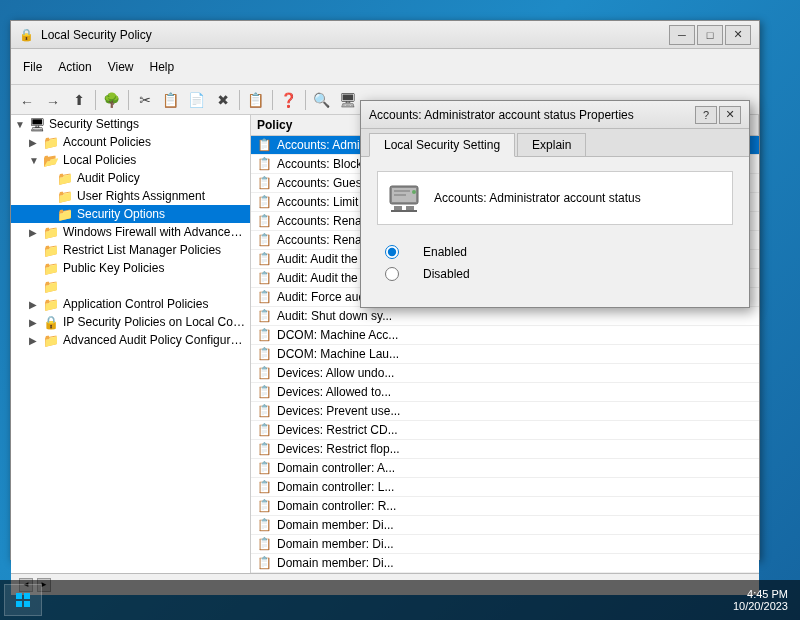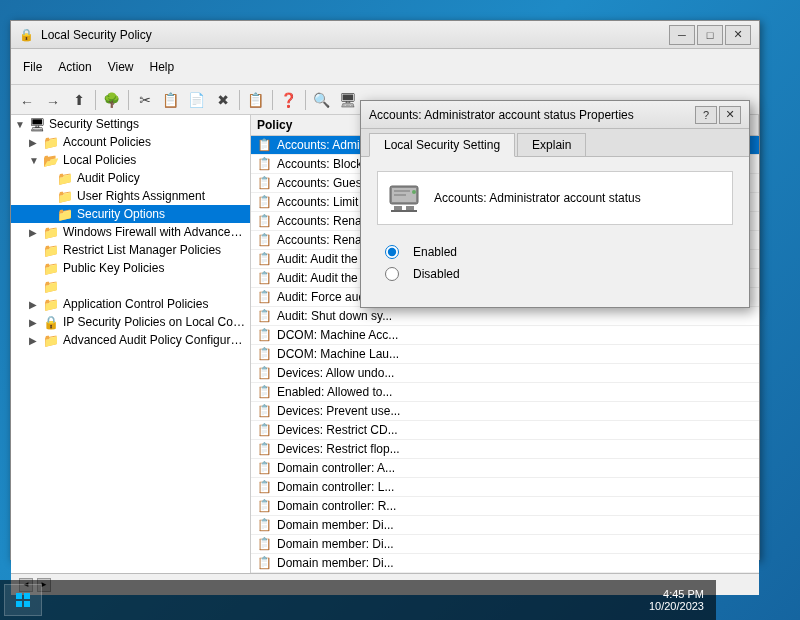--- a/index.html
+++ b/index.html
@@ -323,21 +323,21 @@
       color: #000;
       line-height: 1.4;
     }
     .radio-group {
       margin-top: 8px;
       padding: 4px 8px;
     }
     .radio-row {
       display: flex;
       align-items: flex-end;
-      gap: 14px;
+      gap: 24px;
       margin-bottom: 8px;
     }
     .radio-input {
       width: 14px;
       height: 14px;
       cursor: pointer;
       accent-color: #0078d7;
     }
     .radio-label {
       font-size: 12px;
@@ -372,21 +372,21 @@
     ::-webkit-scrollbar { width: 14px; }
     ::-webkit-scrollbar-track { background: #f0f0f0; }
     ::-webkit-scrollbar-thumb { background: #c0c0c0; border: 1px solid #aaa; }
     ::-webkit-scrollbar-button { background: #e0e0e0; border: 1px solid #aaa; height: 14px; }
 
     
     .taskbar {
       position: absolute;
       bottom: 0;
       left: 0;
-      width: 716px;
+      width: 800px;
       height: 40px;
       background: rgba(0,0,0,0.6);
       display: flex;
       align-items: center;
       padding: 0 4px;
     }
     .taskbar-btn {
       background: rgba(255,255,255,0.1);
       border: 1px solid rgba(255,255,255,0.2);
       color: white;
@@ -610,21 +610,21 @@
       <div class="list-row">
         <div class="list-cell cell-policy">
           <span class="policy-icon">📋</span>
           <span>Devices: Allow undo...</span>
         </div>
         <div class="list-cell cell-setting"></div>
       </div>
       <div class="list-row">
         <div class="list-cell cell-policy">
           <span class="policy-icon">📋</span>
-          <span>Enabled: Allowed to...</span>
+          <span>Devices: Allowed to...</span>
         </div>
         <div class="list-cell cell-setting"></div>
       </div>
       <div class="list-row">
         <div class="list-cell cell-policy">
           <span class="policy-icon">📋</span>
           <span>Devices: Prevent use...</span>
         </div>
         <div class="list-cell cell-setting"></div>
       </div>

